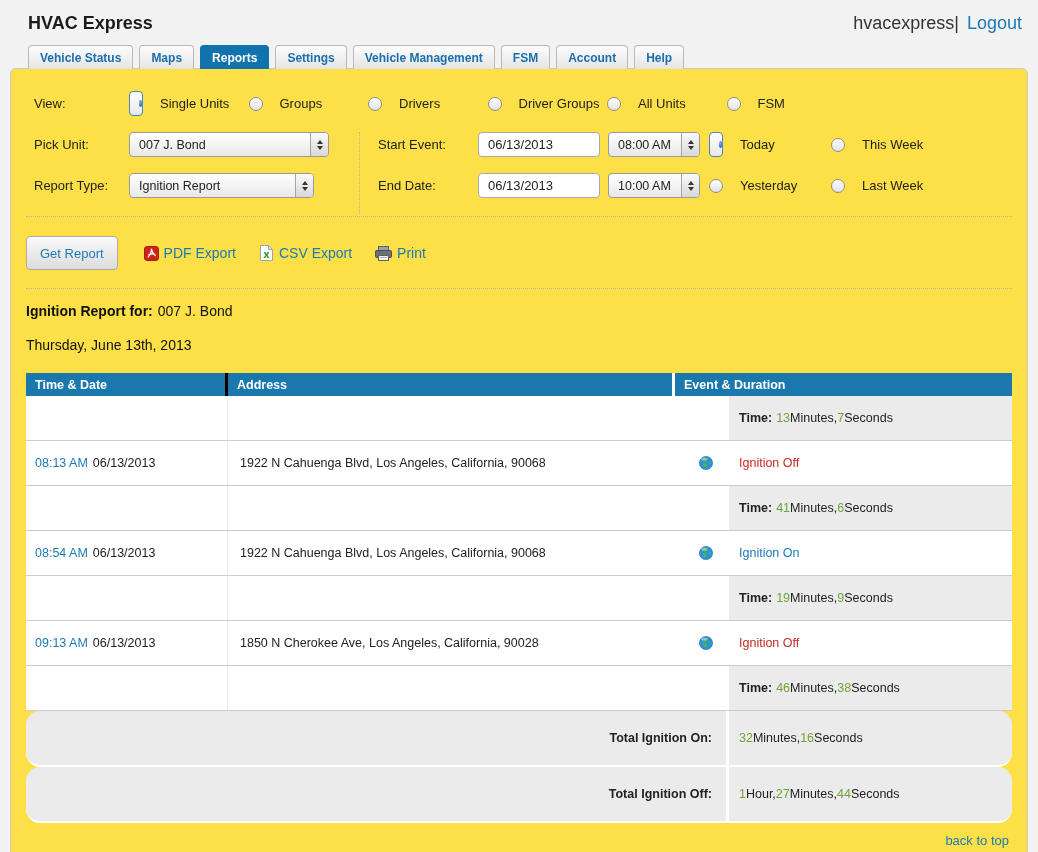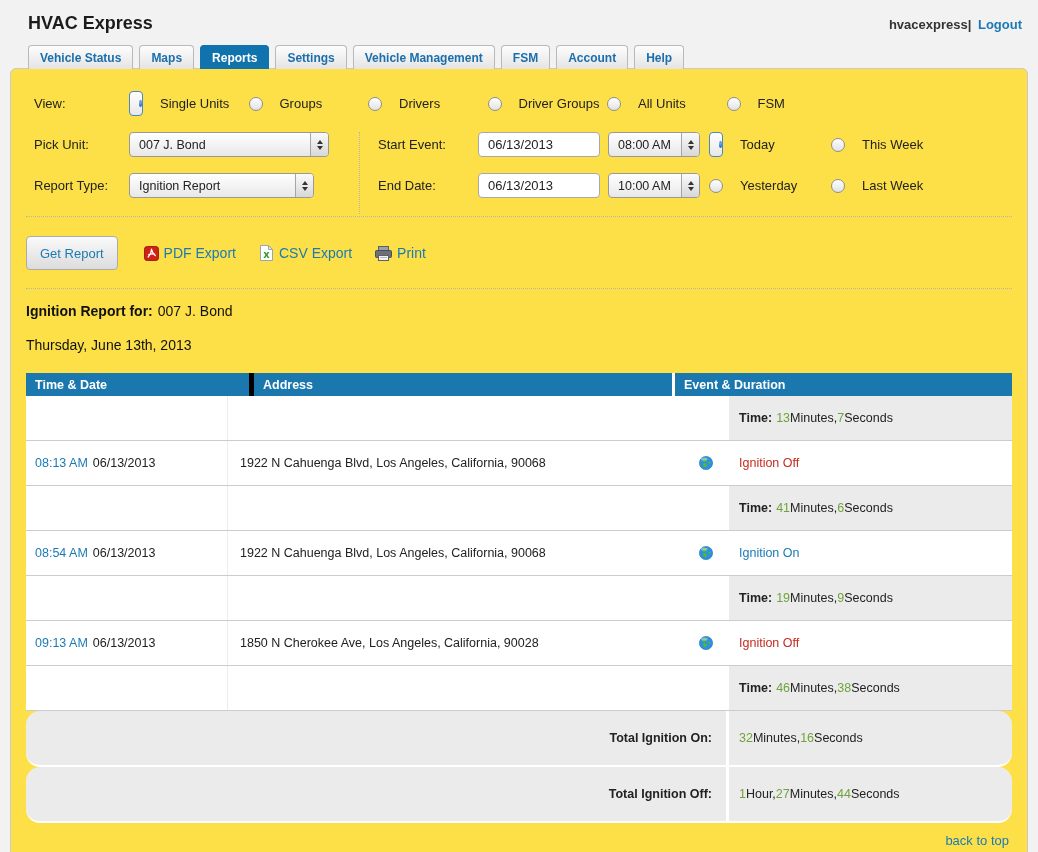--- a/index.html
+++ b/index.html
@@ -6,21 +6,21 @@
   html,body { margin:0; padding:0; }
   body {
     width:1038px; height:852px; overflow:hidden;
     background:#f2f2f2;
     font-family:"Liberation Sans", sans-serif;
     color:#222;
   }
   
   .topbar { display:flex; justify-content:space-between; align-items:baseline; padding:13px 16px 11px 28px; }
   .app-title { font-size:18px; font-weight:bold; color:#1b1b1b; margin:0; }
-  .userbox { font-size:13px; font-weight:bold; color:#333; }
+  .userbox { font-size:18px; font-weight:normal; color:#333; }
   .userbox a { color:#1b7ab5; text-decoration:none; margin-left:3px; cursor:pointer; }
   
   .tabs { display:flex; position:relative; z-index:2; margin:0 10px -1px 10px; padding-left:18px; }
   .tab {
     padding:5px 11px 4px; margin-right:6px; font-size:12px; font-weight:bold; color:#1b6fad;
     background:linear-gradient(#fdfdfd,#e4e4e4); border:1px solid #b9b9b9; border-bottom:none;
     border-radius:4px 4px 0 0; cursor:pointer; white-space:nowrap;
   }
   .tab.active { background:#1173ae; color:#fff; border-color:#1173ae; }
   
@@ -76,21 +76,21 @@
   .alink { display:flex; align-items:center; color:#1b7ab5; font-size:14px; text-decoration:none; margin-right:23px; cursor:pointer; }
   .alink svg { margin-right:5px; }
   
   .rhead { font-size:14px; margin:14px 0 0 0; color:#111; }
   .rhead .blabel { font-weight:bold; margin-right:5px; }
   .rdate { font-size:14px; margin:18px 0 20px; color:#111; }
   
   .rtable { width:100%; font-size:12.5px; }
   .thead { display:flex; height:23px; }
   .th { background:#1a78ae; color:#fff; font-weight:bold; font-size:12.5px; display:flex; align-items:center; padding-left:9px; }
-  .th1 { width:228px; border-right:5px solid #000000; }
+  .th1 { width:202px; border-right:3px solid #000000; }
   .th2 { flex:1; border-right:3px solid #fff; }
   .th3 { width:337px; }
   .trow { display:flex; height:45px; border-bottom:1px solid #ccc; background:#fff; }
   .c1 { width:202px; display:flex; align-items:center; padding-left:9px; border-right:1px solid #ececec; }
   .c2 { flex:1; display:flex; align-items:center; justify-content:space-between; padding:0 12px 0 12px; border-right:3px solid #fff;gap:8px; }
   .c3 { width:283px; display:flex; align-items:center; padding-left:10px; }
   .trow.duration .c3 { background:#ebebeb; }
   .time-blue { color:#1b7ab5; margin-right:5px; }
   .ev { font-weight:normal; }
   .ev-off { color:#c42c21; }

